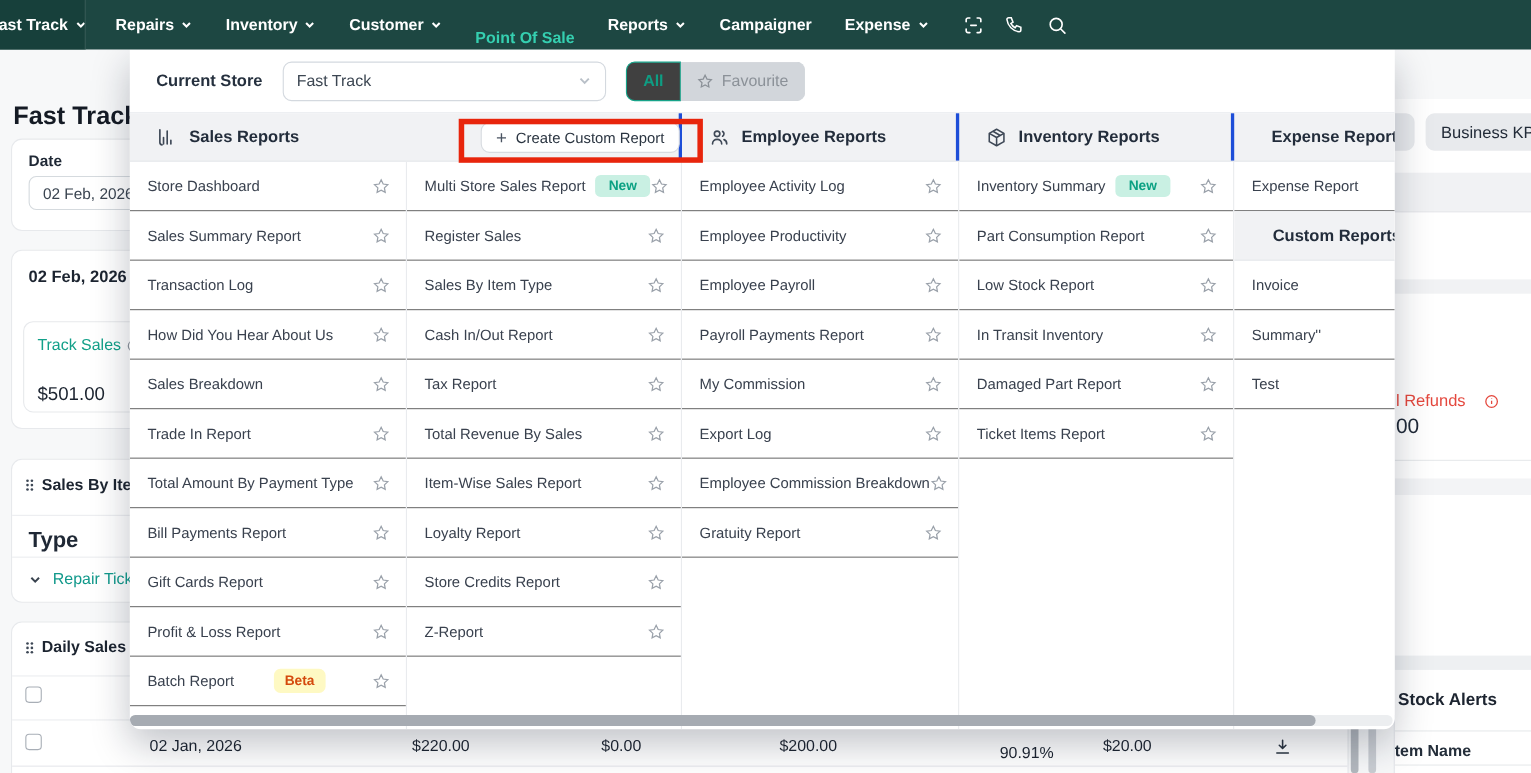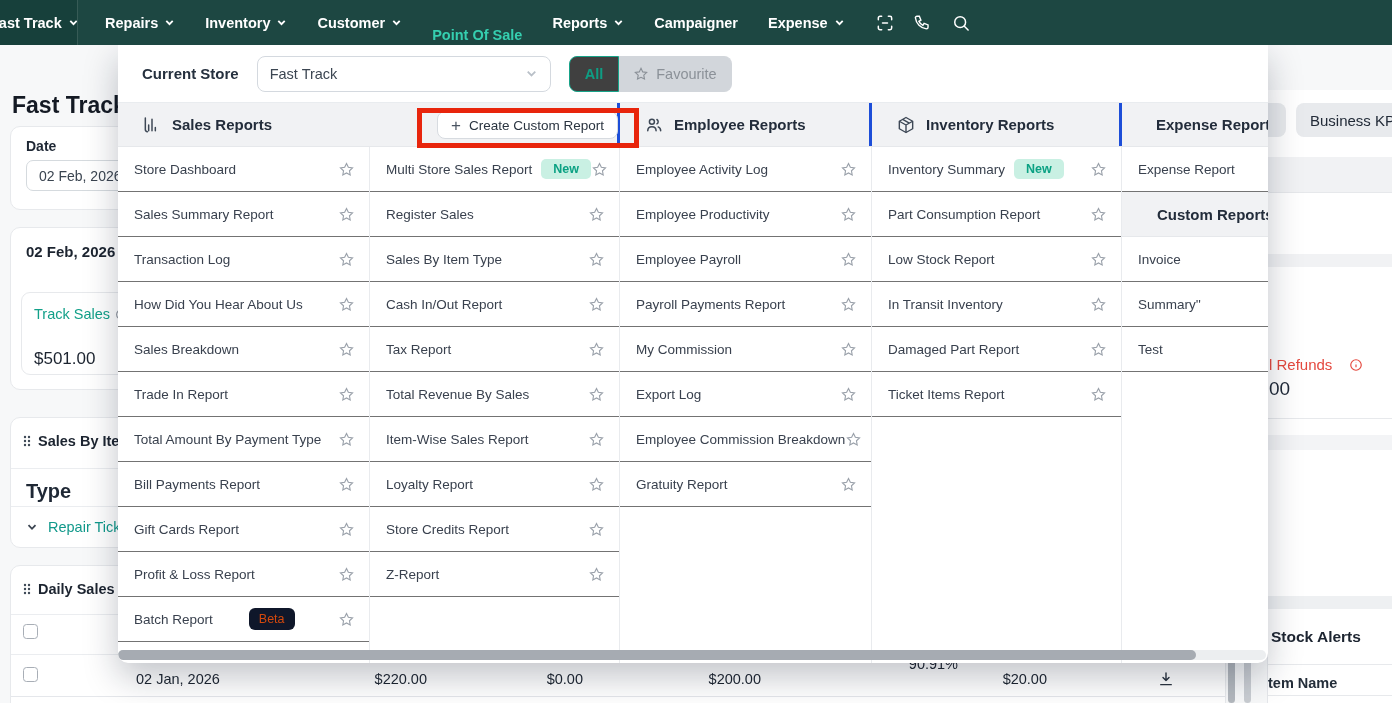--- a/index.html
+++ b/index.html
@@ -53,21 +53,21 @@
   .daily-div2 { position:absolute; left:0; top:88px; width:100%; height:1px; background:#ebedf0; }
   .daily-div3 { position:absolute; left:0; top:130px; width:100%; height:1px; background:#e5e7eb; }
   .checkbox { position:absolute; width:15px; height:15px; border:1.5px solid #a8aeb6;
     border-radius:3.5px; background:#fff; }
   .cb1 { left:12px; top:58px; } .cb2 { left:12px; top:101px; }
   .row-cell { position:absolute; font-size:14.5px; color:#1c2430; white-space:nowrap; }
   .rc-0 { left:125px; top:105px; }
   .rc-1 { left:336px; top:105px; width:80px; text-align:right; }
   .rc-2 { left:520px; top:105px; width:52px; text-align:right; }
   .rc-3 { left:680px; top:105px; width:70px; text-align:right; }
-  .rc-4 { left:897px; top:90px; width:50px; text-align:right; }
+  .rc-4 { left:897px; top:111px; width:50px; text-align:right; }
   .rc-5 { left:980px; top:105px; width:56px; text-align:right; }
   .row-download { position:absolute; left:1142px; top:100px; width:26px; height:26px;
     display:flex; align-items:center; justify-content:center; }
 
   
   .right-col { position:absolute; left:1268px; top:45px; width:124px; height:658px; background:#fff; z-index:2; }
   .rc-band { position:absolute; left:0; width:124px; background:#f1f2f4; }
   .btn-gray { position:absolute; height:34px; background:#e8eaed; border-radius:8px;
     font-size:15px; color:#222b38; display:flex; align-items:center; padding:0 14px; white-space:nowrap; }
   .kpi-btn { left:28px; top:13px; width:120px; }
@@ -118,21 +118,21 @@
   .mcol { border-right:1px solid #e9ebee; overflow:hidden; }
   .mcol-1 { width:252px; } .mcol-2 { width:250px; } .mcol-3 { width:252px; }
   .mcol-4 { width:250px; } .mcol-5 { flex:1; border-right:none; }
   .mitem { height:45px; display:flex; align-items:center; padding:0 14px 0 16px;
     border-bottom:1px solid #737373; cursor:pointer; }
   .mitem .ilabel { font-size:13.5px; color:#39414e; white-space:nowrap; }
   .mitem .star { margin-left:auto; flex:0 0 auto; }
   .badge { margin-left:9px; white-space:nowrap; }
   .badge-new { background:#c9f0e3; color:#0ba183; font-size:12.5px; font-weight:600;
     padding:3px 12px; border-radius:5px; }
-  .badge-beta { background:#0f172a; color:#d4490d; font-size:12.5px; font-weight:400;
+  .badge-beta { background:#fef9c3; color:#d4490d; font-size:12.5px; font-weight:700;
     padding:4px 10px; border-radius:6px; margin-left:36px; }
   .custom-head { height:45px; background:#f1f2f4; border-bottom:1px solid #e6e8eb;
     display:flex; align-items:center; gap:10px; padding-left:25px; font-size:15px;
     font-weight:700; color:#232d3b; white-space:nowrap; overflow:hidden; }
   .panel-scroll { position:absolute; left:0px; bottom:3px; width:1148px; height:10px;
     background:#eceef0; border-radius:6px; }
   .panel-scroll .thumb { position:absolute; left:0; top:0; width:1078px; height:10px;
     background:#a6abb2; border-radius:6px; }
 
   .dots { display:inline-block; flex:0 0 auto; }

